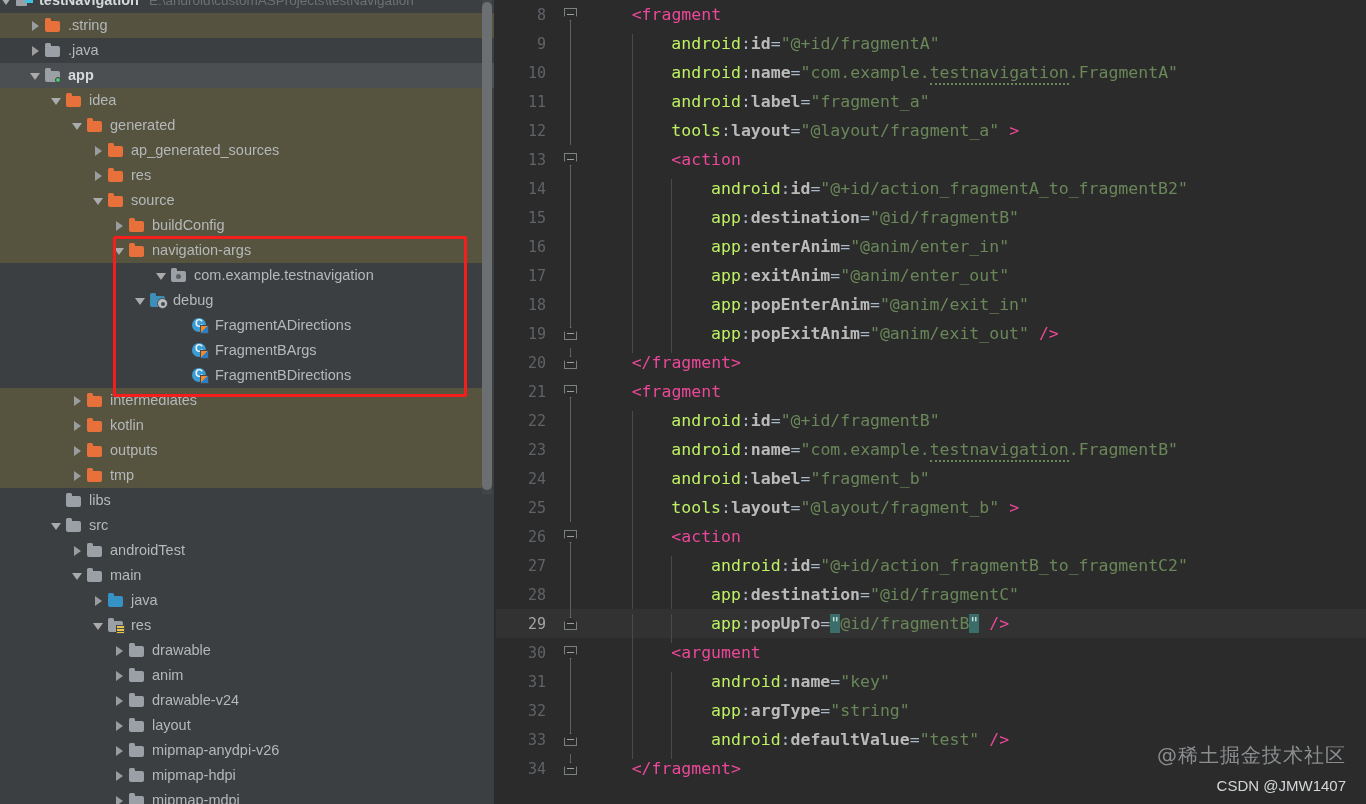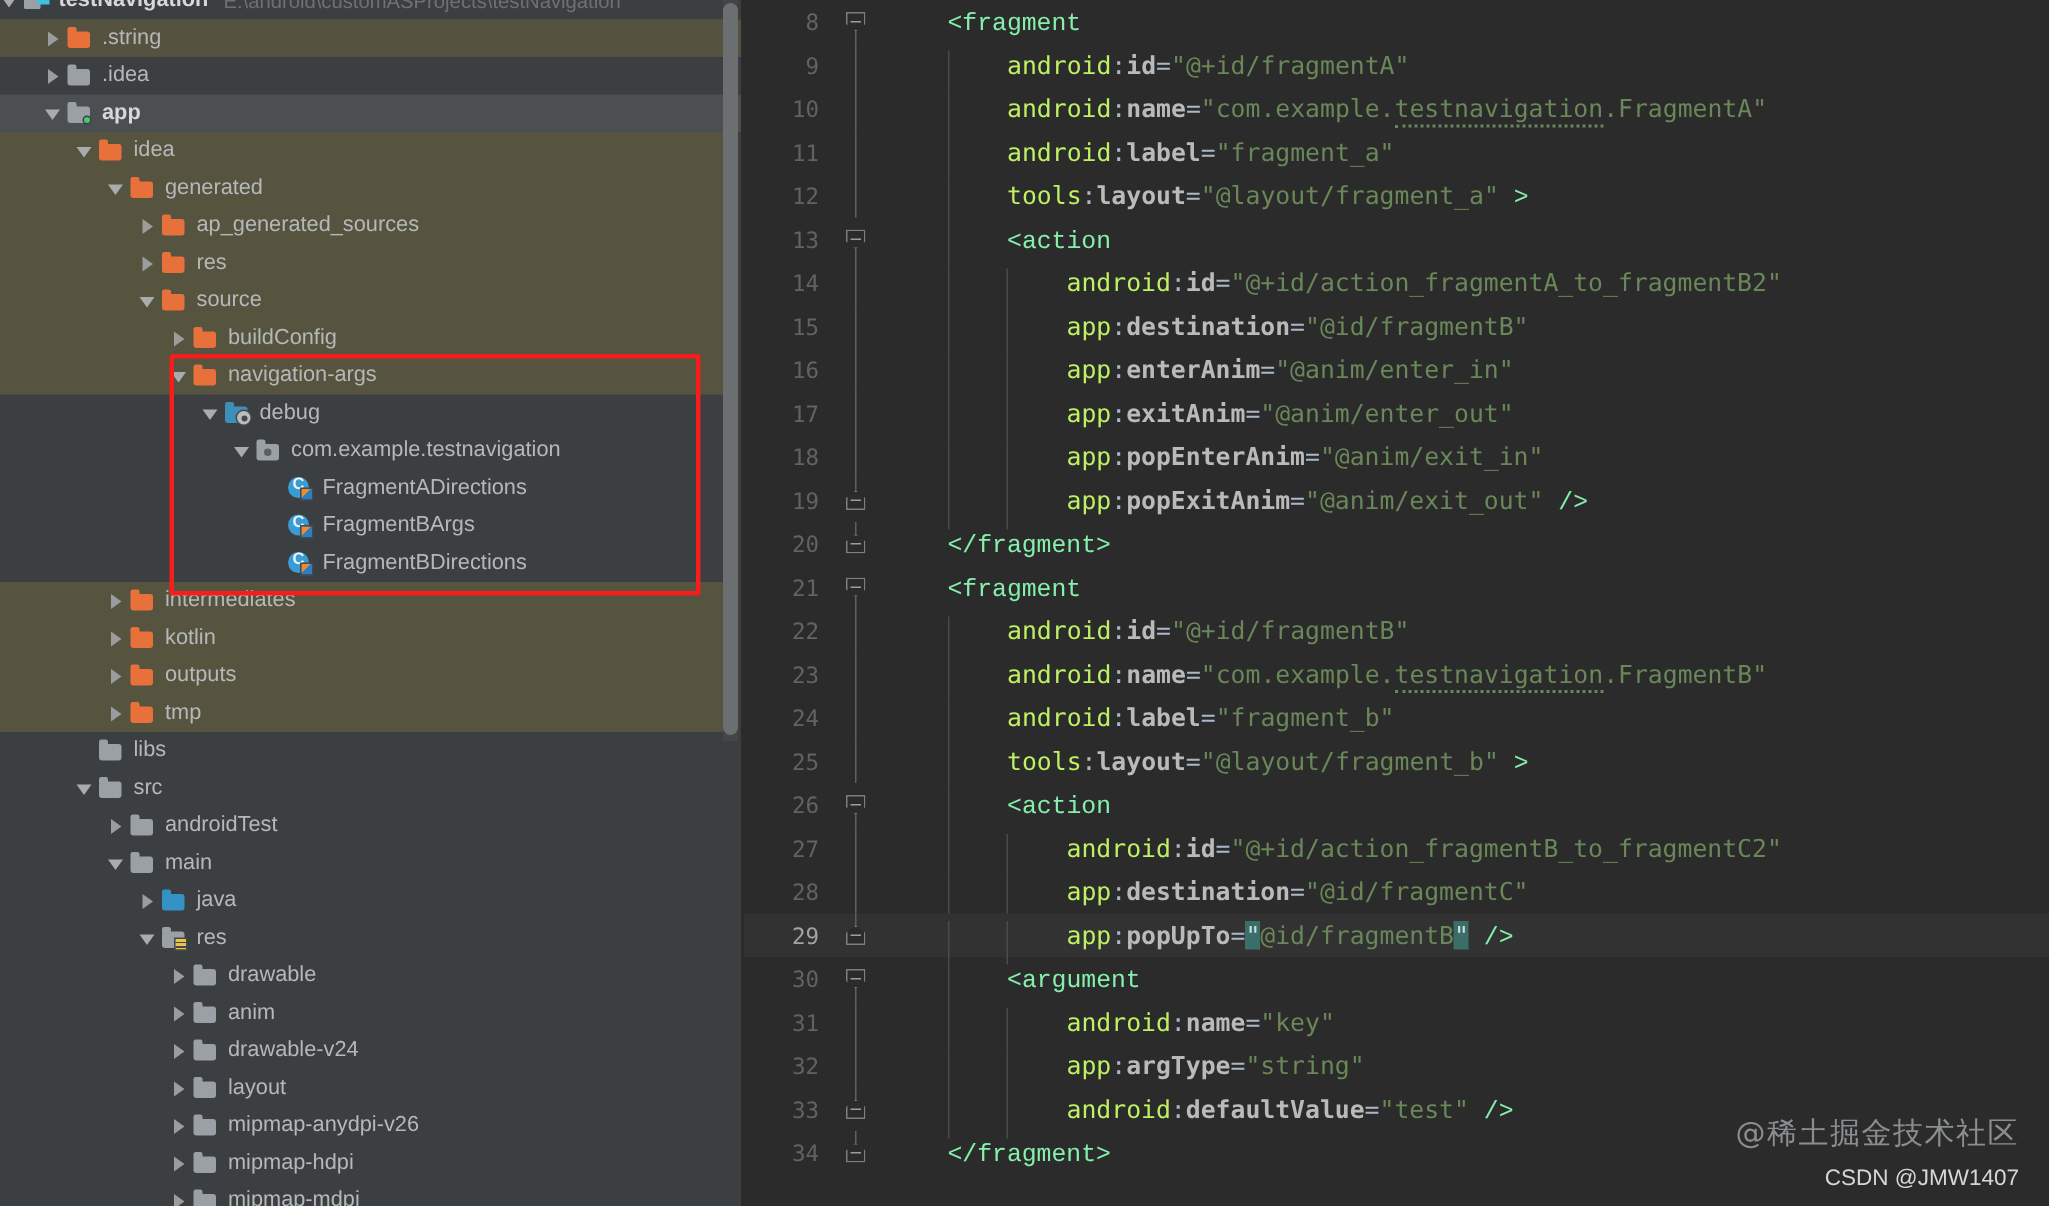--- a/index.html
+++ b/index.html
@@ -343,21 +343,21 @@
     padding-left: 8px;
     color: #a9b7c6;
   }
   
   .guide {
     position: absolute;
     top: 0; width: 1px; height: 29px;
     background: #4a4a4a;
   }
 
-  .tag   { color: #86efac; font-family: Liberation Mono, monospace; }
+  .tag   { color: #ec4899; }
   .ns    { color: #bef264; }
   .attr  { color: #bababa; font-weight: bold; }
   .eq    { color: #a9b7c6; }
   .val   { color: #6a8759; }
   .hl-quote { background: #3b6e6b; color: #c5e0dc; }
   .squig {
     border-bottom: 2px dotted #6a8759;
     padding-bottom: 1px;
   }
 
@@ -403,21 +403,21 @@
         <div class="tree-row sel-gradle">
           <span style="display: inline-block; flex: 0 0 auto; width: 29px;"></span>
           <span class="arrow right"></span>
           <span class="ic folder-orange"></span>
           <span class="label">.string</span>
         </div>
         <div class="tree-row">
           <span style="display: inline-block; flex: 0 0 auto; width: 29px;"></span>
           <span class="arrow right"></span>
           <span class="ic folder-gray"></span>
-          <span class="label">.idea</span>
+          <span class="label">.java</span>
         </div>
         <div class="tree-row sel-app">
           <span style="display: inline-block; flex: 0 0 auto; width: 29px;"></span>
           <span class="arrow down"></span>
           <span class="ic module">
             <span class="body"></span>
             <span class="tab"></span>
             <span class="dot"></span>
           </span>
           <span class="label bold">app</span>
@@ -458,38 +458,38 @@
           <span class="ic folder-orange"></span>
           <span class="label">buildConfig</span>
         </div>
         <div class="tree-row">
           <span style="display: inline-block; flex: 0 0 auto; width: 113px;"></span>
           <span class="arrow down"></span>
           <span class="ic folder-orange"></span>
           <span class="label">navigation-args</span>
         </div>
         <div class="tree-row">
+          <span style="display: inline-block; flex: 0 0 auto; width: 155px;"></span>
+          <span class="arrow down"></span>
+          <span class="ic pkg">
+            <span class="body"></span>
+            <span class="tab"></span>
+            <span class="dot"></span>
+          </span>
+          <span class="label">com.example.testnavigation</span>
+        </div>
+        <div class="tree-row">
           <span style="display: inline-block; flex: 0 0 auto; width: 134px;"></span>
           <span class="arrow down"></span>
           <span class="ic gen-src">
             <span class="body"></span>
             <span class="tab"></span>
             <span class="gear"></span>
           </span>
           <span class="label">debug</span>
-        </div>
-        <div class="tree-row">
-          <span style="display: inline-block; flex: 0 0 auto; width: 155px;"></span>
-          <span class="arrow down"></span>
-          <span class="ic pkg">
-            <span class="body"></span>
-            <span class="tab"></span>
-            <span class="dot"></span>
-          </span>
-          <span class="label">com.example.testnavigation</span>
         </div>
         <div class="tree-row">
           <span style="display: inline-block; flex: 0 0 auto; width: 176px;"></span>
           <span class="arrow none"></span>
           <span class="ic kt">
             <span class="circle"></span>
             <span class="badge"></span>
           </span>
           <span class="label">FragmentADirections</span>
         </div>

